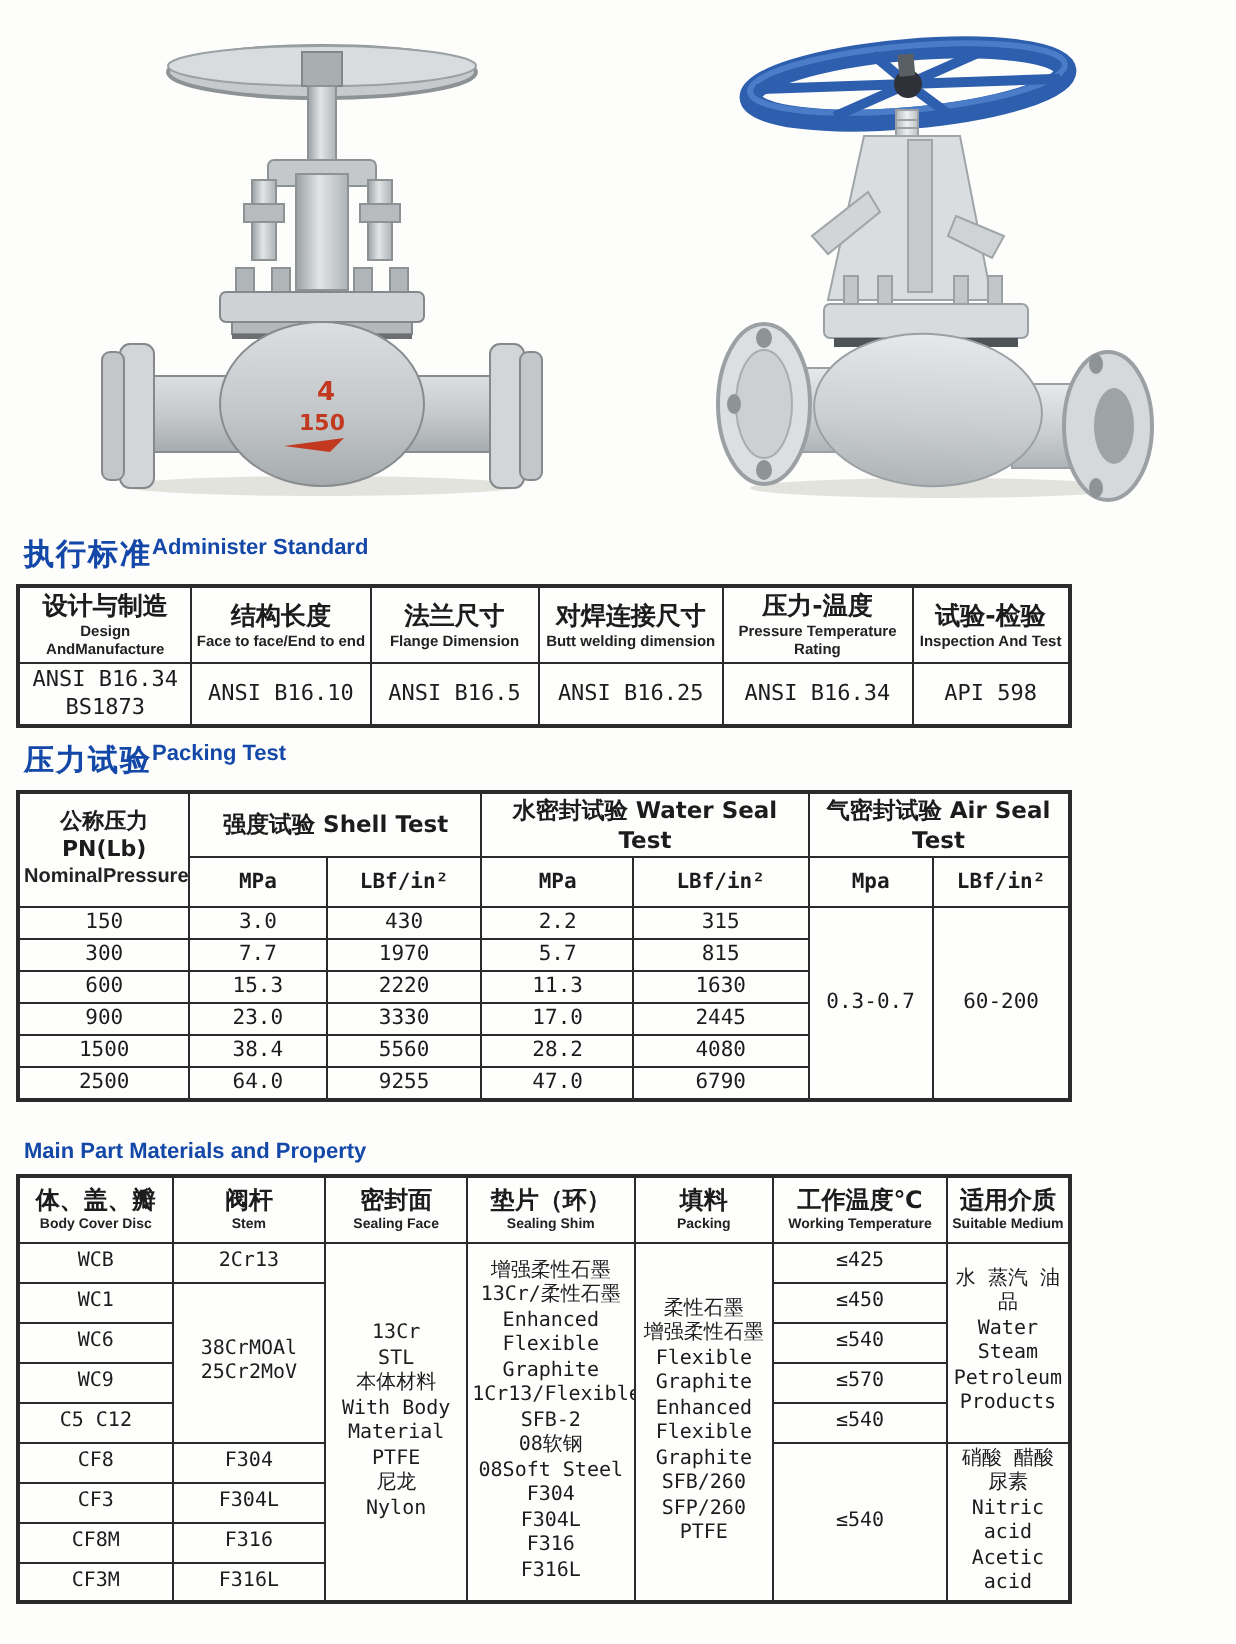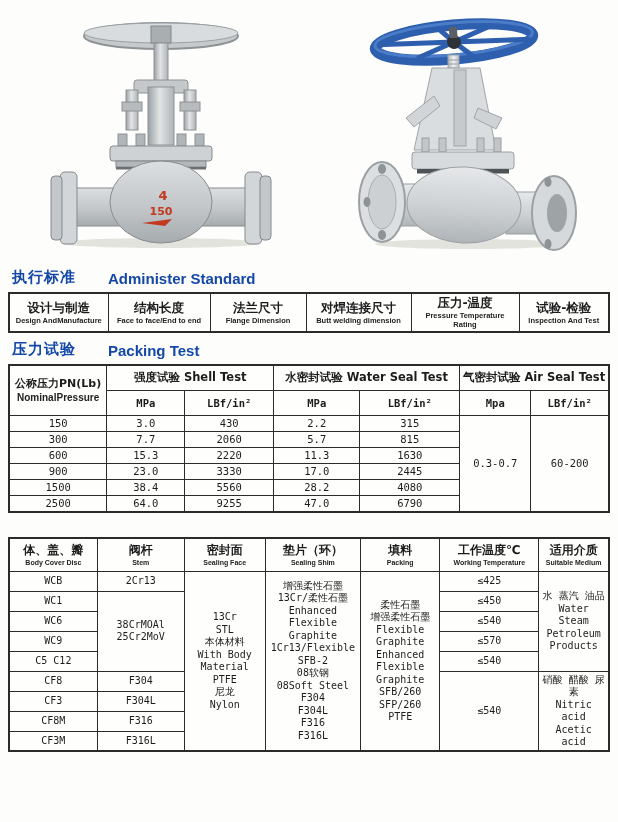--- a/index.html
+++ b/index.html
@@ -7,28 +7,28 @@
     width:618px;height:822px;overflow:hidden;
     background:#fdfdfb;
     font-family:"DejaVu Sans",sans-serif;
     color:#1c1c1c;
   }
   .page{padding:0 8px;}
   
   .valves{height:256px;display:flex;justify-content:space-between;align-items:flex-start;padding:0 18px 0 22px;}
   .valves svg{display:block;}
   
-  .sec{display:flex;align-items:flex-end;gap:32px;margin:0 0 5px 4px;}
+  .sec{display:flex;align-items:flex-start;gap:0;margin:0 0 5px 4px;}
   .sec .zh{font-size:15px;font-weight:bold;letter-spacing:1px;}
-  .sec .en{font-size:15px;font-weight:bold;font-family:"Liberation Sans",sans-serif;}
+  .sec .en{font-size:11px;font-weight:bold;font-family:"Liberation Sans",sans-serif;}
   .sec-standard{padding-top:12px;}
   .sec-pressure{padding-top:7px;}
   .sec-materials{padding-top:19px;}
   
-  table{border-collapse:collapse;table-layout:fixed;width:602px;background:#fefefd;}
+  table{border-collapse:collapse;table-layout:fixed;width:528px;background:#fefefd;}
   th,td{border:1px solid #2b2b2b;text-align:center;vertical-align:middle;padding:1px 2px;overflow:hidden;}
   table{border:2px solid #2b2b2b;}
   .hzh{display:block;font-size:12.5px;font-weight:bold;line-height:1.25;}
   .hen{display:block;font-size:7.5px;line-height:1.3;font-family:"Liberation Sans",sans-serif;color:#222;}
   .val{font-family:"DejaVu Sans Mono",monospace;font-size:11px;line-height:1.25;}
   .pre{white-space:pre-line;}
   
   .t-std tr.hdr{height:34px;}
   .t-std tr.data{height:29px;}
   
@@ -204,20 +204,29 @@
             <span class="hen">Butt welding dimension</span>
           </th>
       <th>
             <span class="hzh">压力-温度</span>
             <span class="hen">Pressure Temperature Rating</span>
           </th>
       <th>
             <span class="hzh">试验-检验</span>
             <span class="hen">Inspection And Test</span>
           </th>
+    </tr>
+    <tr class="data">
+      <td class="val pre">ANSI B16.34
+BS1873</td>
+      <td class="val">ANSI B16.10</td>
+      <td class="val">ANSI B16.5</td>
+      <td class="val">ANSI B16.25</td>
+      <td class="val">ANSI B16.34</td>
+      <td class="val">API 598</td>
     </tr>
   </tbody>
     </table>
 
   <div class="sec sec-pressure">
     <span class="zh" style="color:#1448a8">压力试验</span>
     <span class="en" style="color:#1448a8">Packing Test</span>
   </div>
 
   <table class="t-press">
@@ -253,21 +262,21 @@
       <td class="val">3.0</td>
       <td class="val">430</td>
       <td class="val">2.2</td>
       <td class="val">315</td>
       <td class="val" rowspan="6">0.3-0.7</td>
       <td class="val" rowspan="6">60-200</td>
     </tr>
     <tr class="d">
       <td class="val">300</td>
       <td class="val">7.7</td>
-      <td class="val">2060</td>
+      <td class="val">1970</td>
       <td class="val">5.7</td>
       <td class="val">815</td>
     </tr>
     <tr class="d">
       <td class="val">600</td>
       <td class="val">15.3</td>
       <td class="val">2220</td>
       <td class="val">11.3</td>
       <td class="val">1630</td>
     </tr>
@@ -289,20 +298,21 @@
       <td class="val">2500</td>
       <td class="val">64.0</td>
       <td class="val">9255</td>
       <td class="val">47.0</td>
       <td class="val">6790</td>
     </tr>
   </tbody>
     </table>
 
   <div class="sec sec-materials">
+    <span class="en" style="color:#1448a8">Main Part Materials and Property</span>
   </div>
 
   <table class="t-mat">
     <colgroup>
       <col style="width:14.7%">
         <col style="width:14.5%">
         <col style="width:13.5%">
       <col style="width:15.9%">
         <col style="width:13.2%">
         <col style="width:16.5%">

